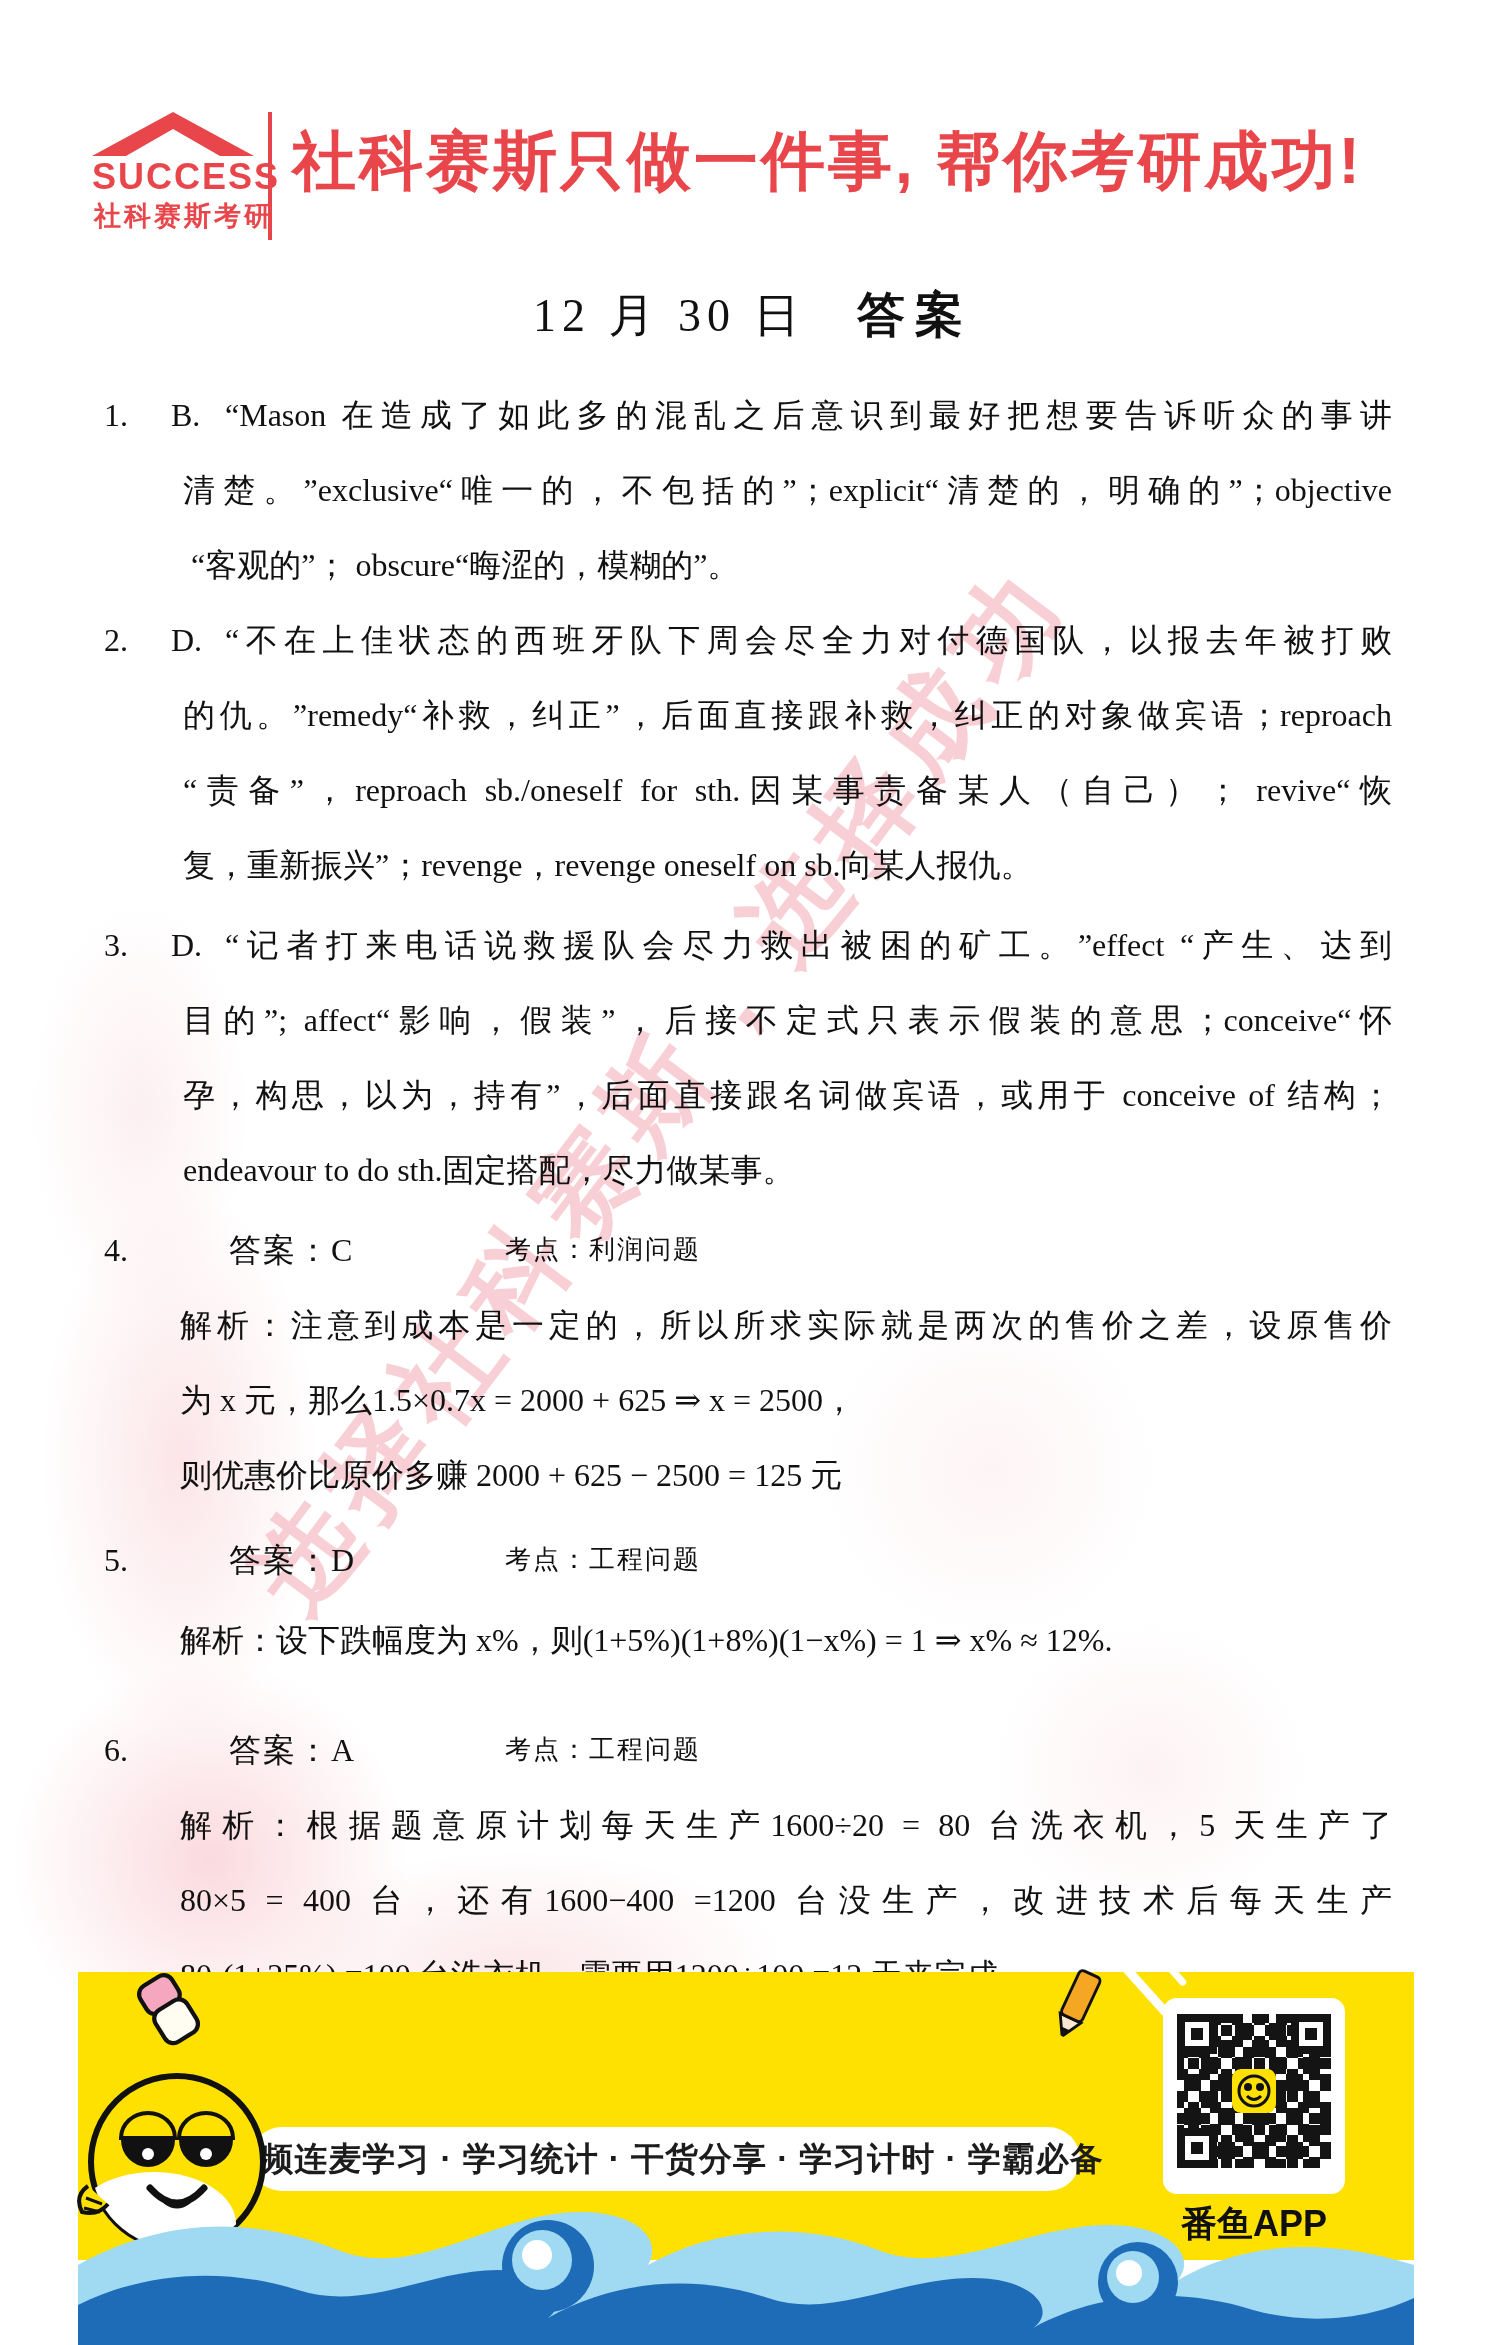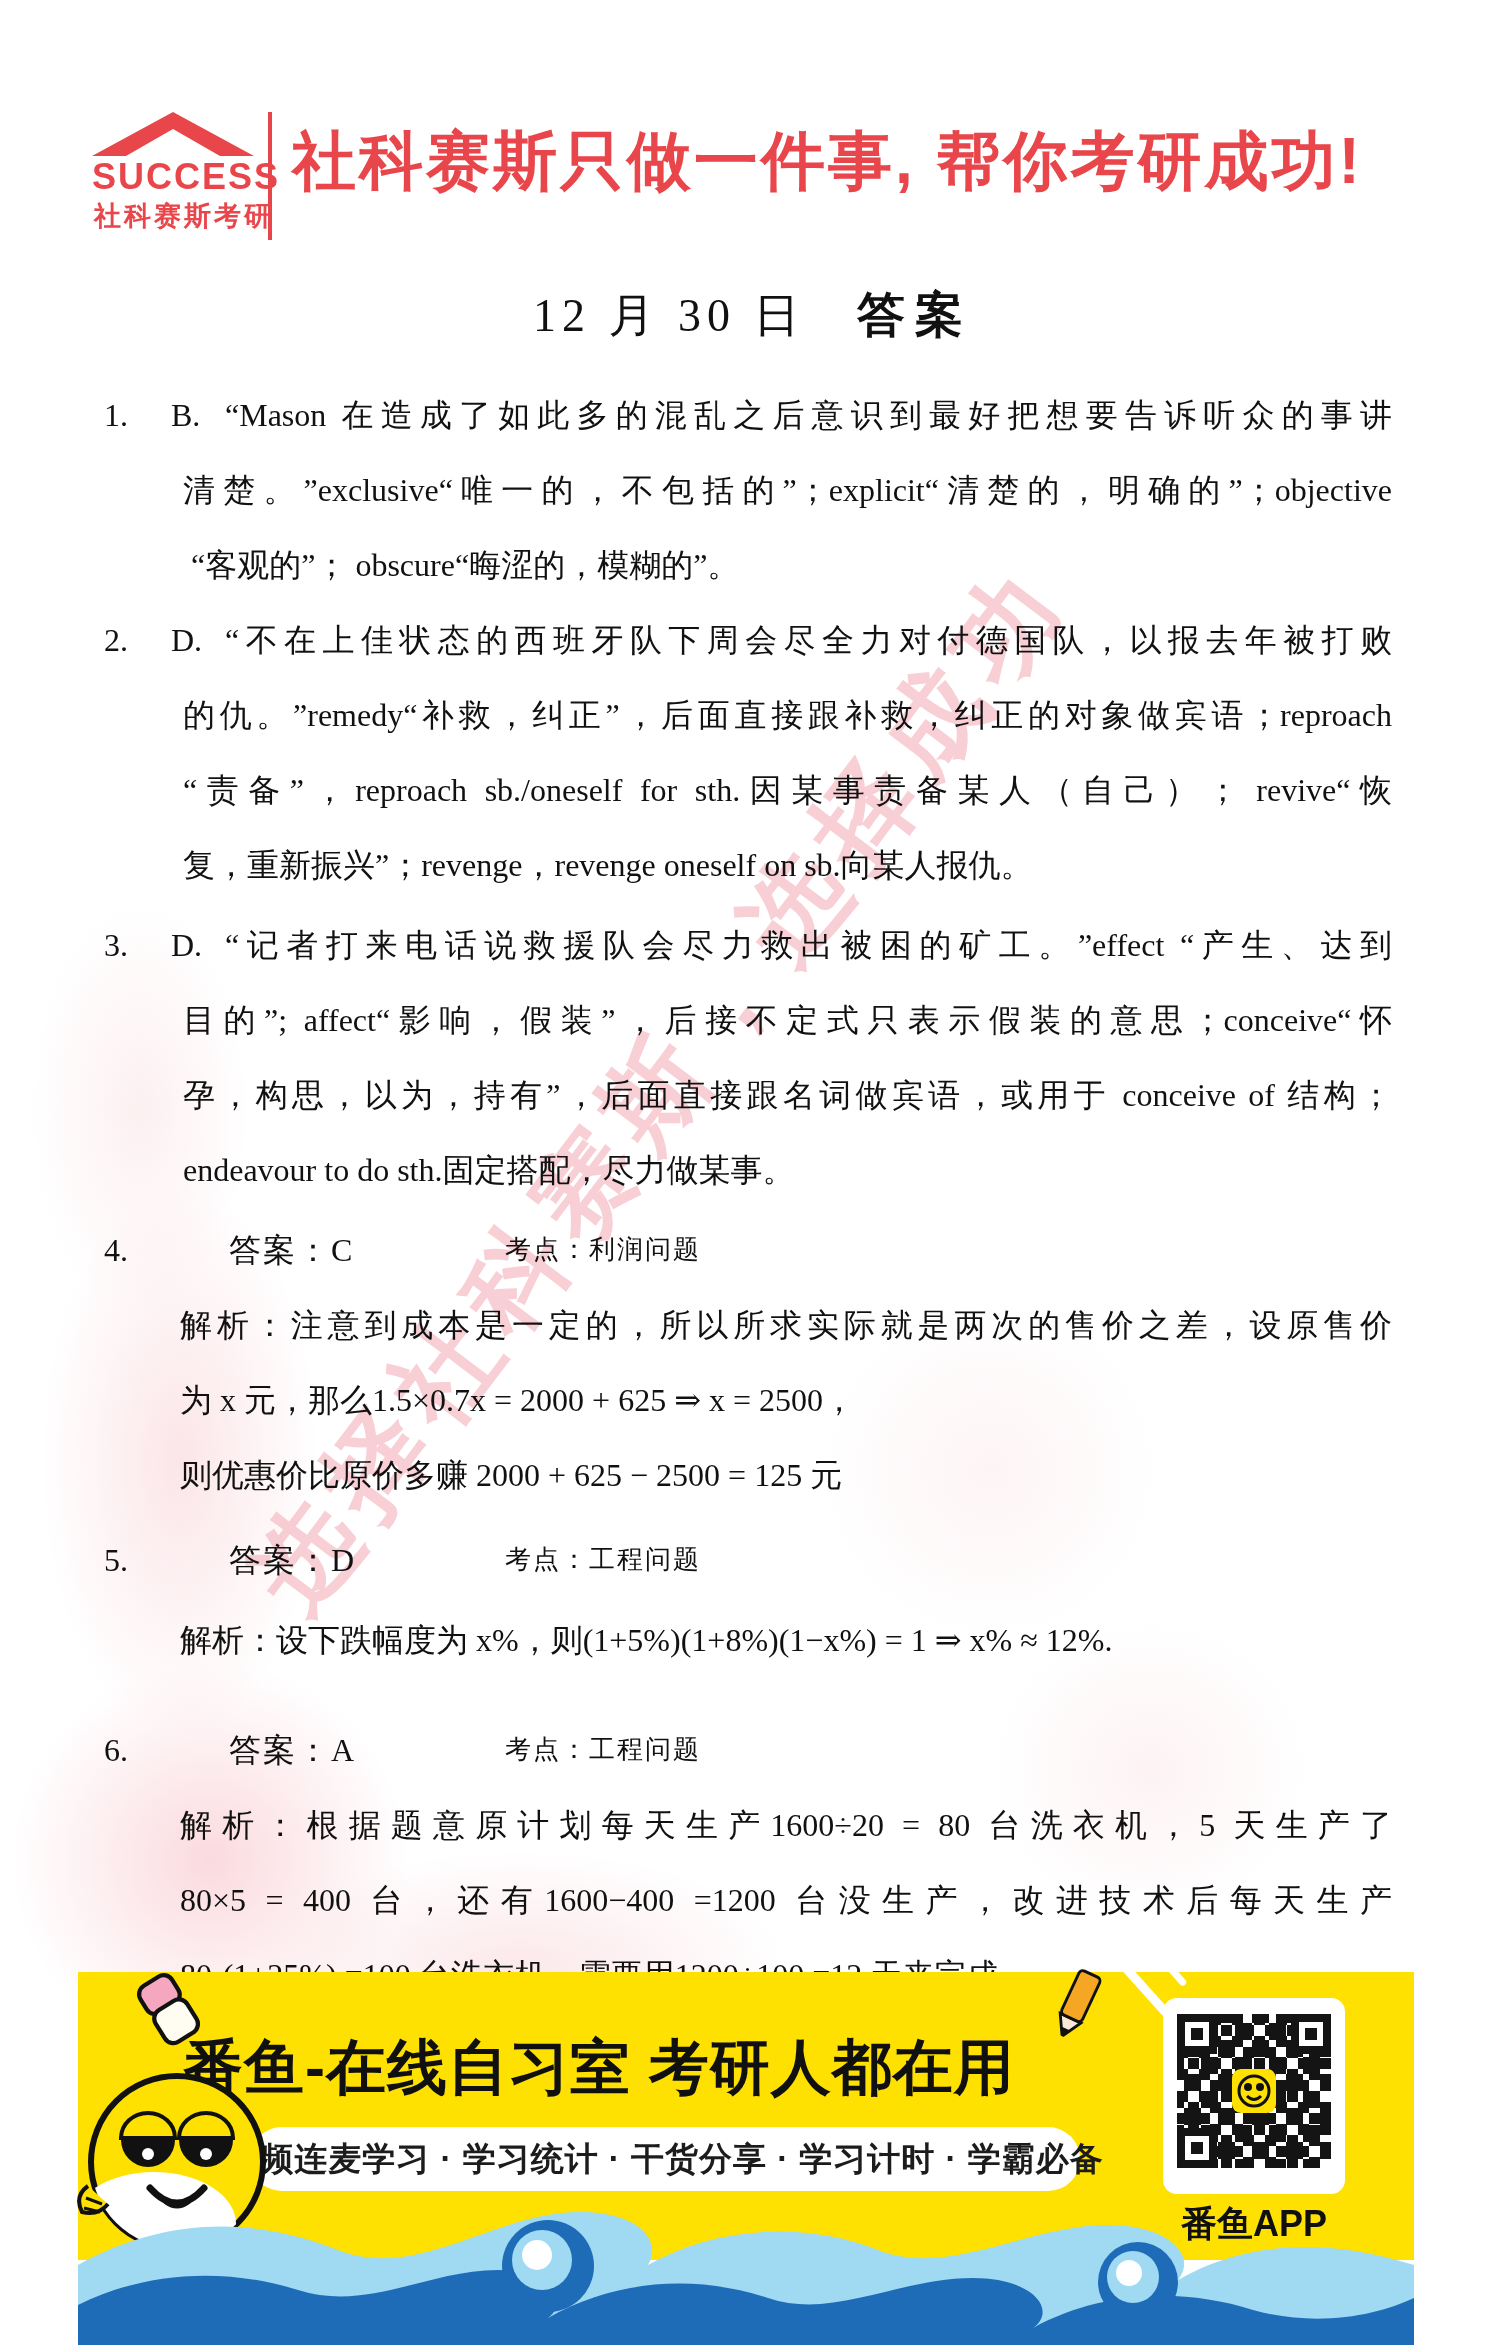--- a/index.html
+++ b/index.html
@@ -144,21 +144,20 @@
   </svg>
 
   <svg class="abs" style="left:968px;top:-12px;transform:rotate(205deg);" width="66" height="80" viewBox="0 0 36 56">
     <polygon points="18,0 26,14 10,14" fill="#FBE8D5" stroke="#111" stroke-width="2"></polygon>
     <polygon points="18,0 21,6 15,6" fill="#111"></polygon>
     <rect x="10" y="14" width="16" height="34" rx="3" fill="#F5A623" stroke="#111" stroke-width="2"></rect>
   </svg>
   <div class="streak" style="left:1035px;top:14px;width:66px;height:9px;transform:rotate(48deg);"></div>
   <div class="streak" style="left:1082px;top:-2px;width:30px;height:7px;transform:rotate(48deg);"></div>
 
-  <div class="headline">番鱼-在线自习室 考研人都在用</div>
 
   <div class="pill">
     <span class="pill-text">视频连麦学习 · 学习统计 · 干货分享 · 学习计时 · 学霸必备</span>
   </div>
 
   <svg class="abs" style="left:-4px;top:96px;" width="206" height="196" viewBox="0 0 206 196">
     <defs>
         <clipPath id="fishclip">
           <circle cx="103" cy="94" r="86"></circle>
         </clipPath>

